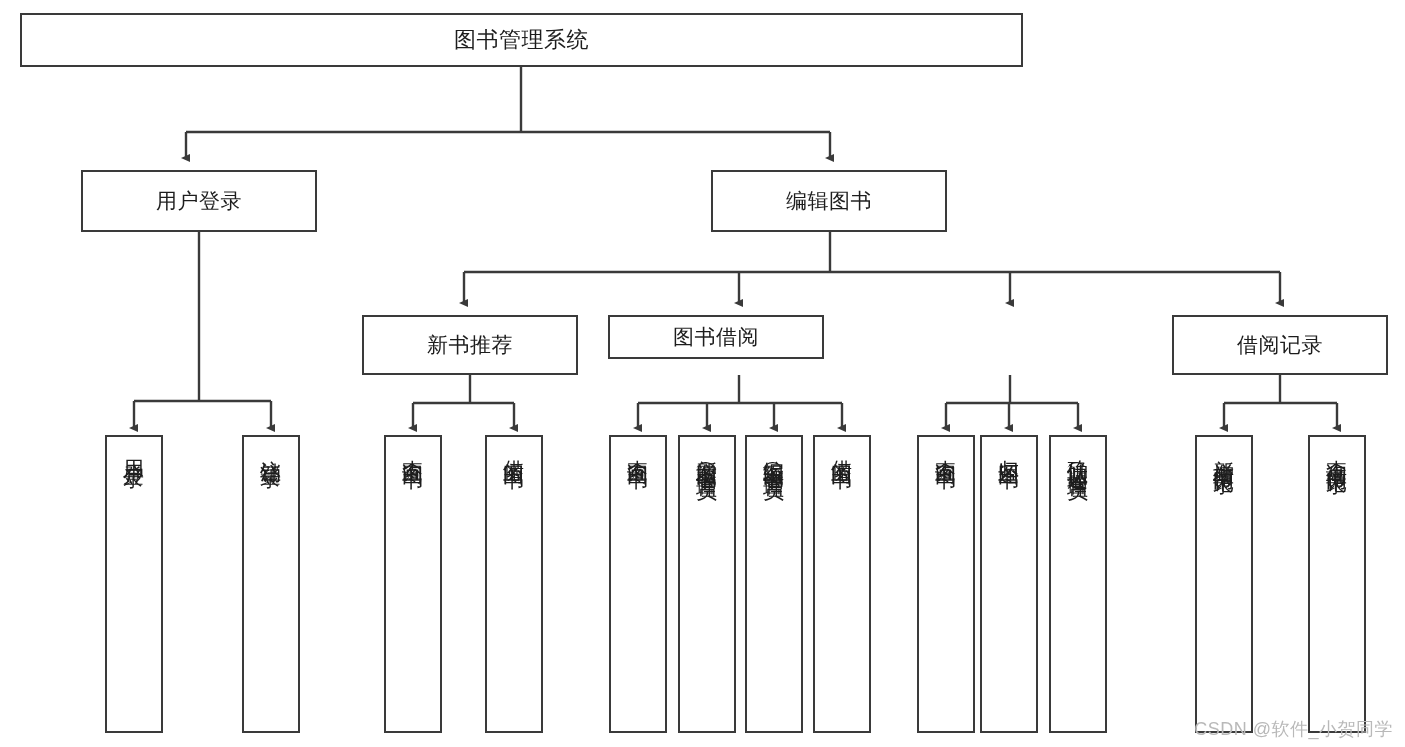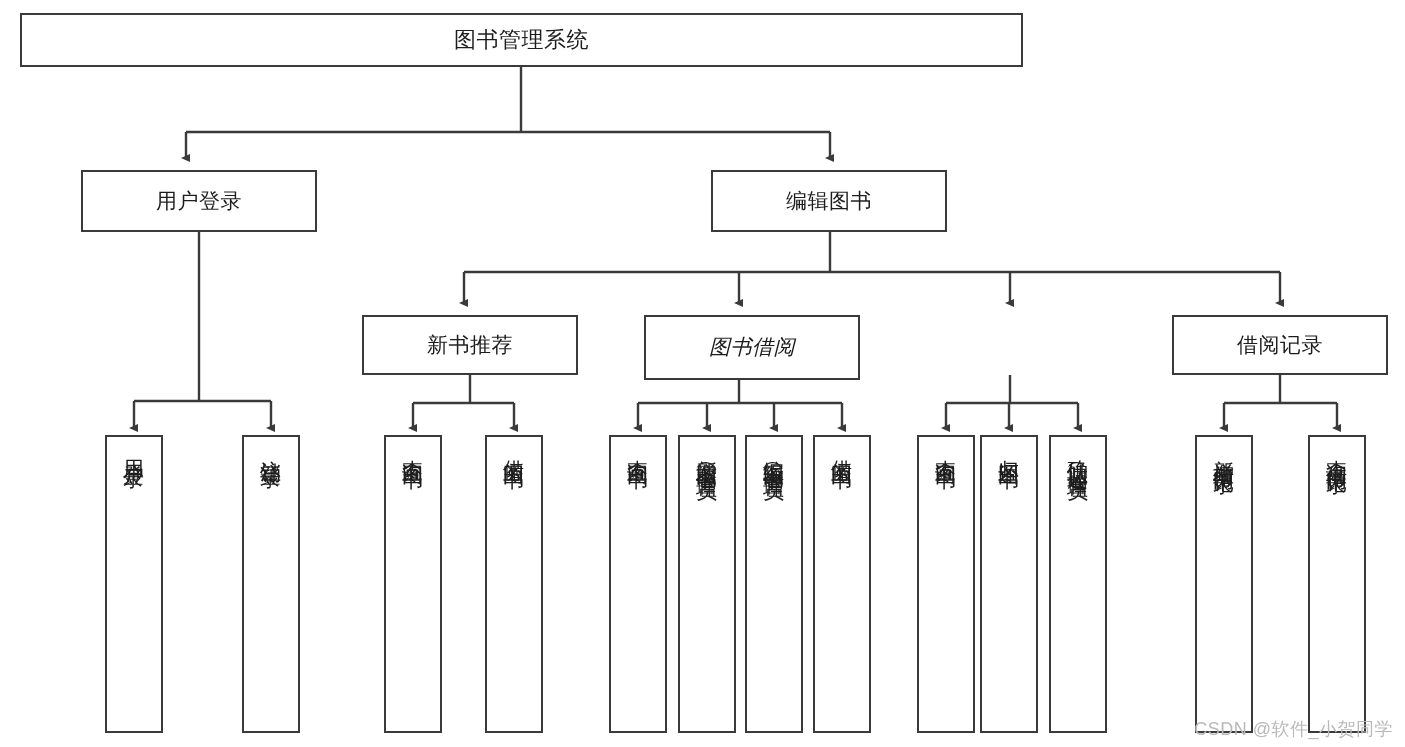--- a/index.html
+++ b/index.html
@@ -131,21 +131,21 @@
   <div class="node h" style="left:81px;top:170px;width:236px;height:62px;">
     <span class="label">用户登录</span>
   </div>
   <div class="node h" style="left:711px;top:170px;width:236px;height:62px;">
     <span class="label">编辑图书</span>
   </div>
 
   <div class="node h" style="left:362px;top:315px;width:216px;height:60px;text-align:right;">
     <span class="label">新书推荐</span>
   </div>
-  <div class="node h" style="left:644px;top:315px;width:216px;height:65px;font-style:italic;">
+  <div class="node h" style="left:608px;top:315px;width:216px;height:44px;">
     <span class="label">图书借阅</span>
   </div>
   <div class="node h" style="left:1172px;top:315px;width:216px;height:60px;">
     <span class="label">借阅记录</span>
   </div>
 
   <div class="node v" style="left:105px;top:435px;width:58px;height:298px;">
     <span class="label">用户登录</span>
   </div>
   <div class="node v" style="left:242px;top:435px;width:58px;height:298px;">

